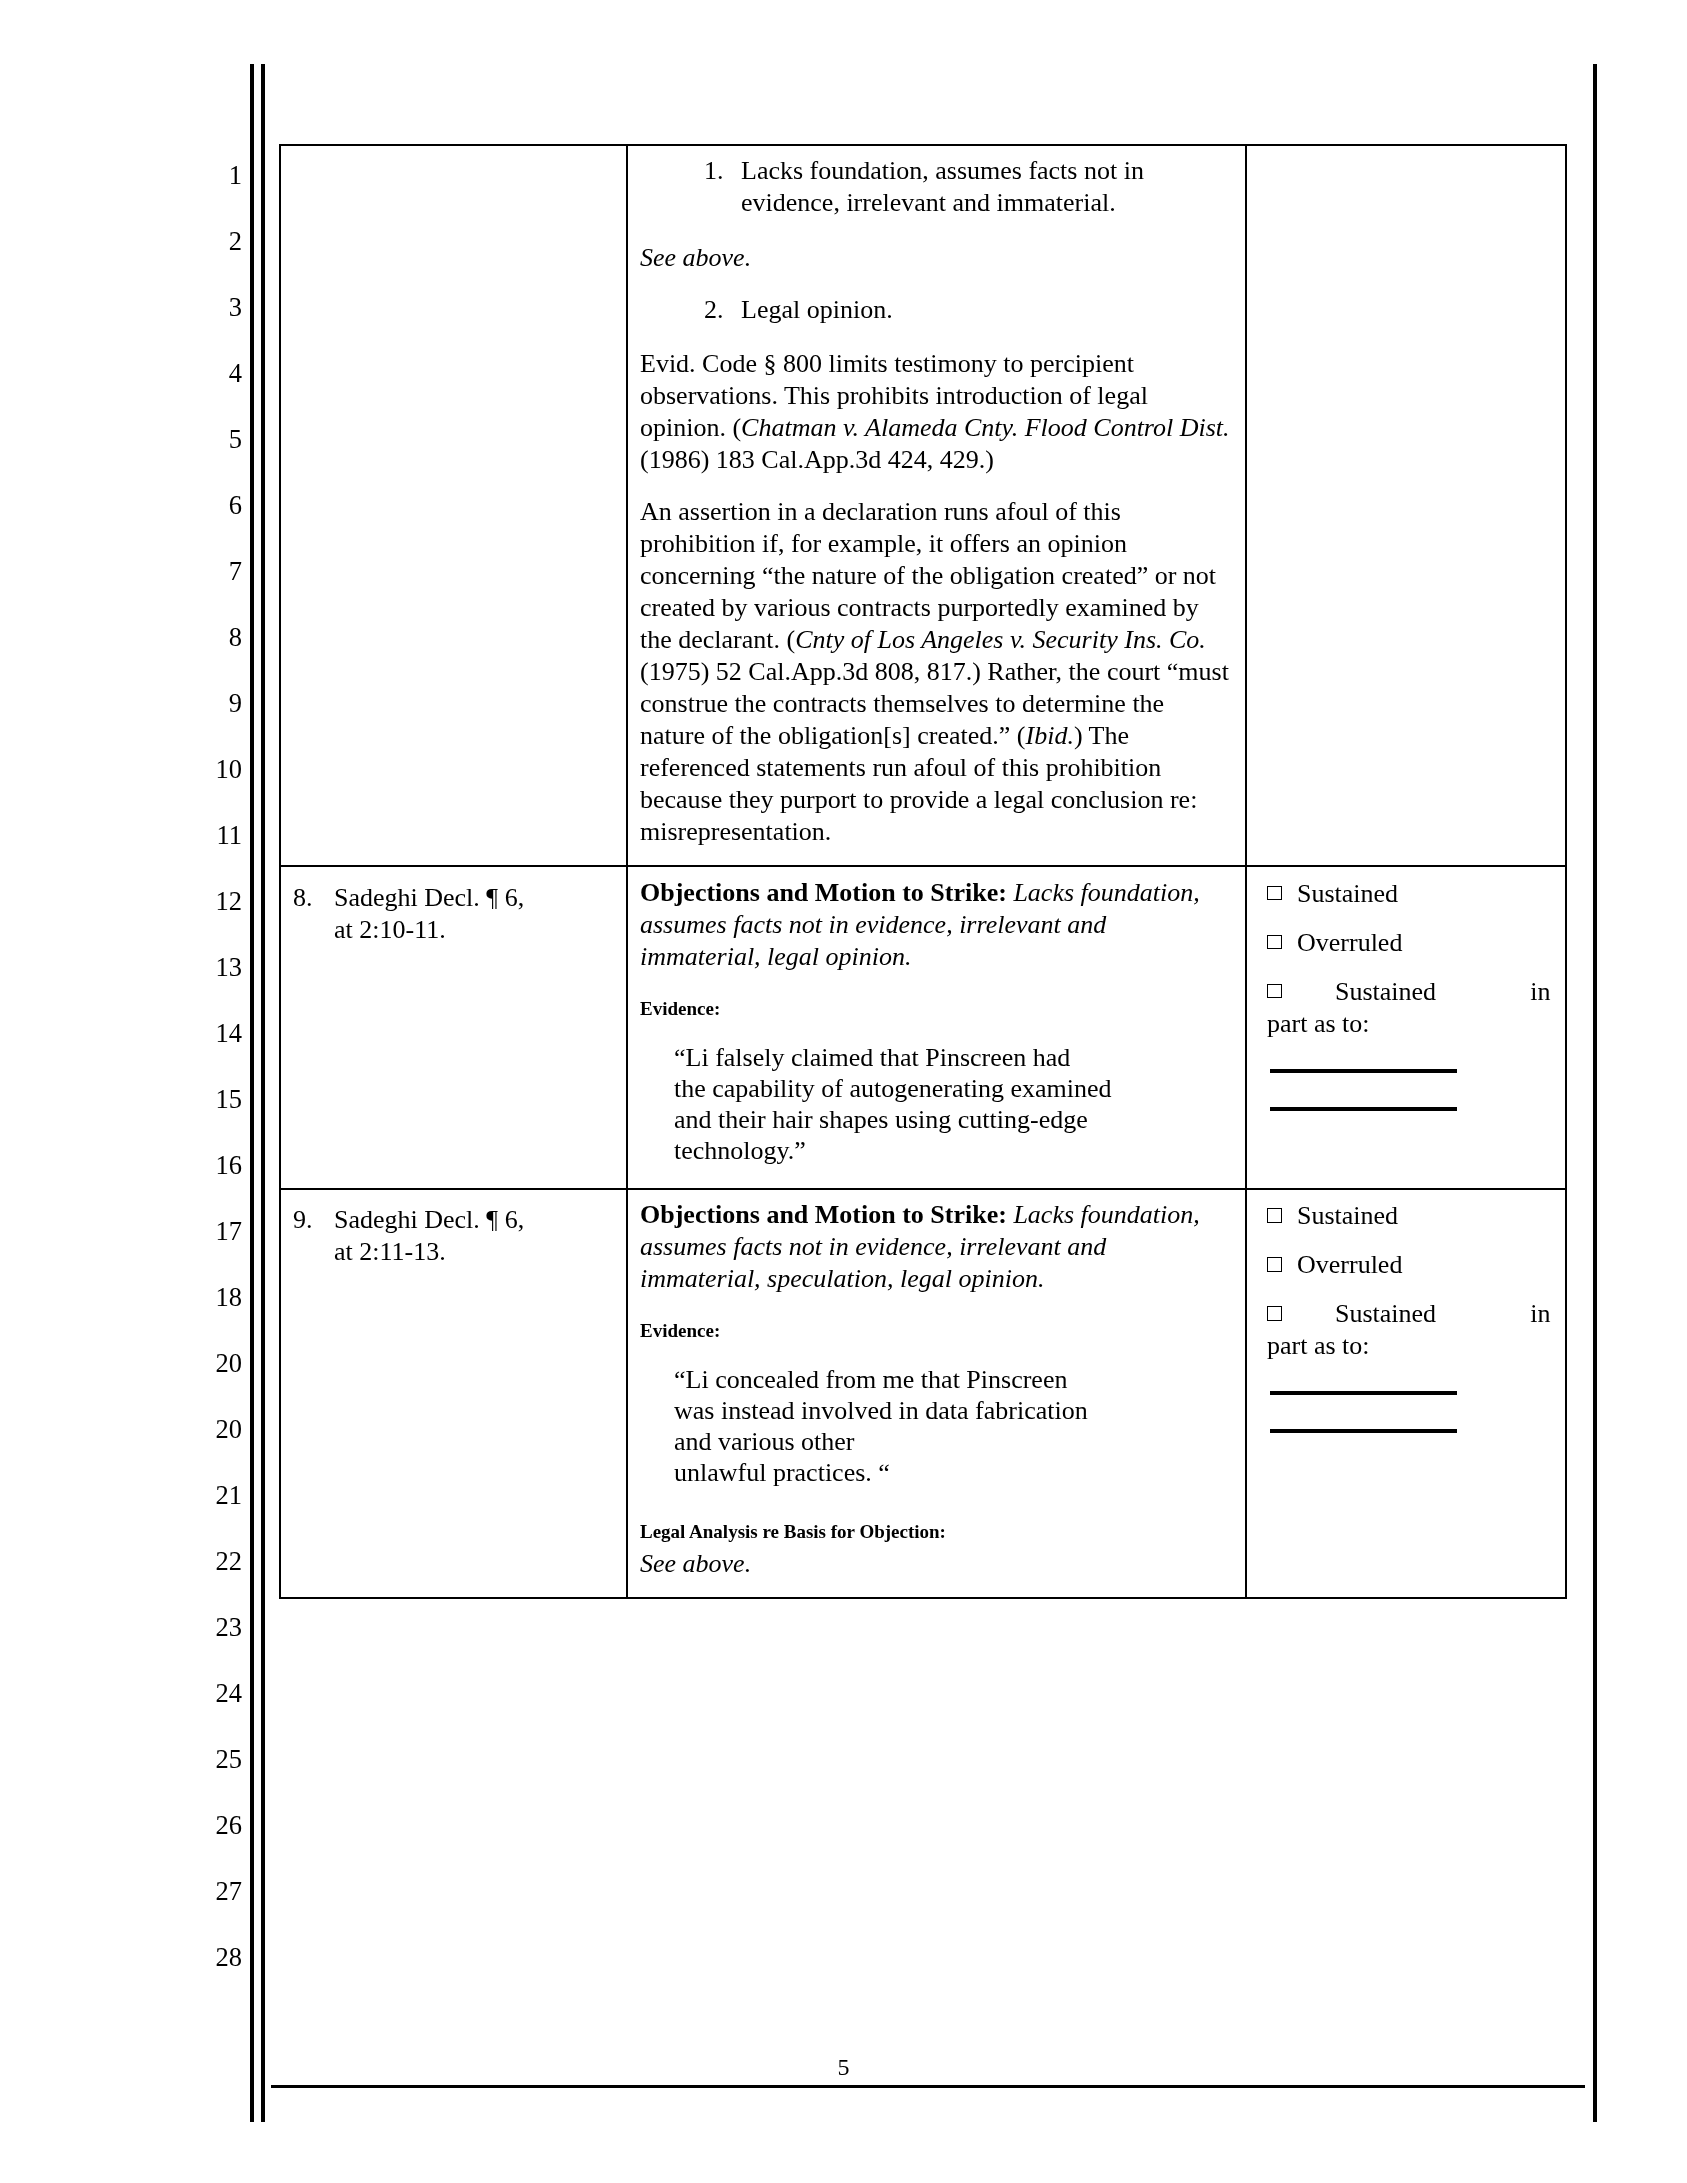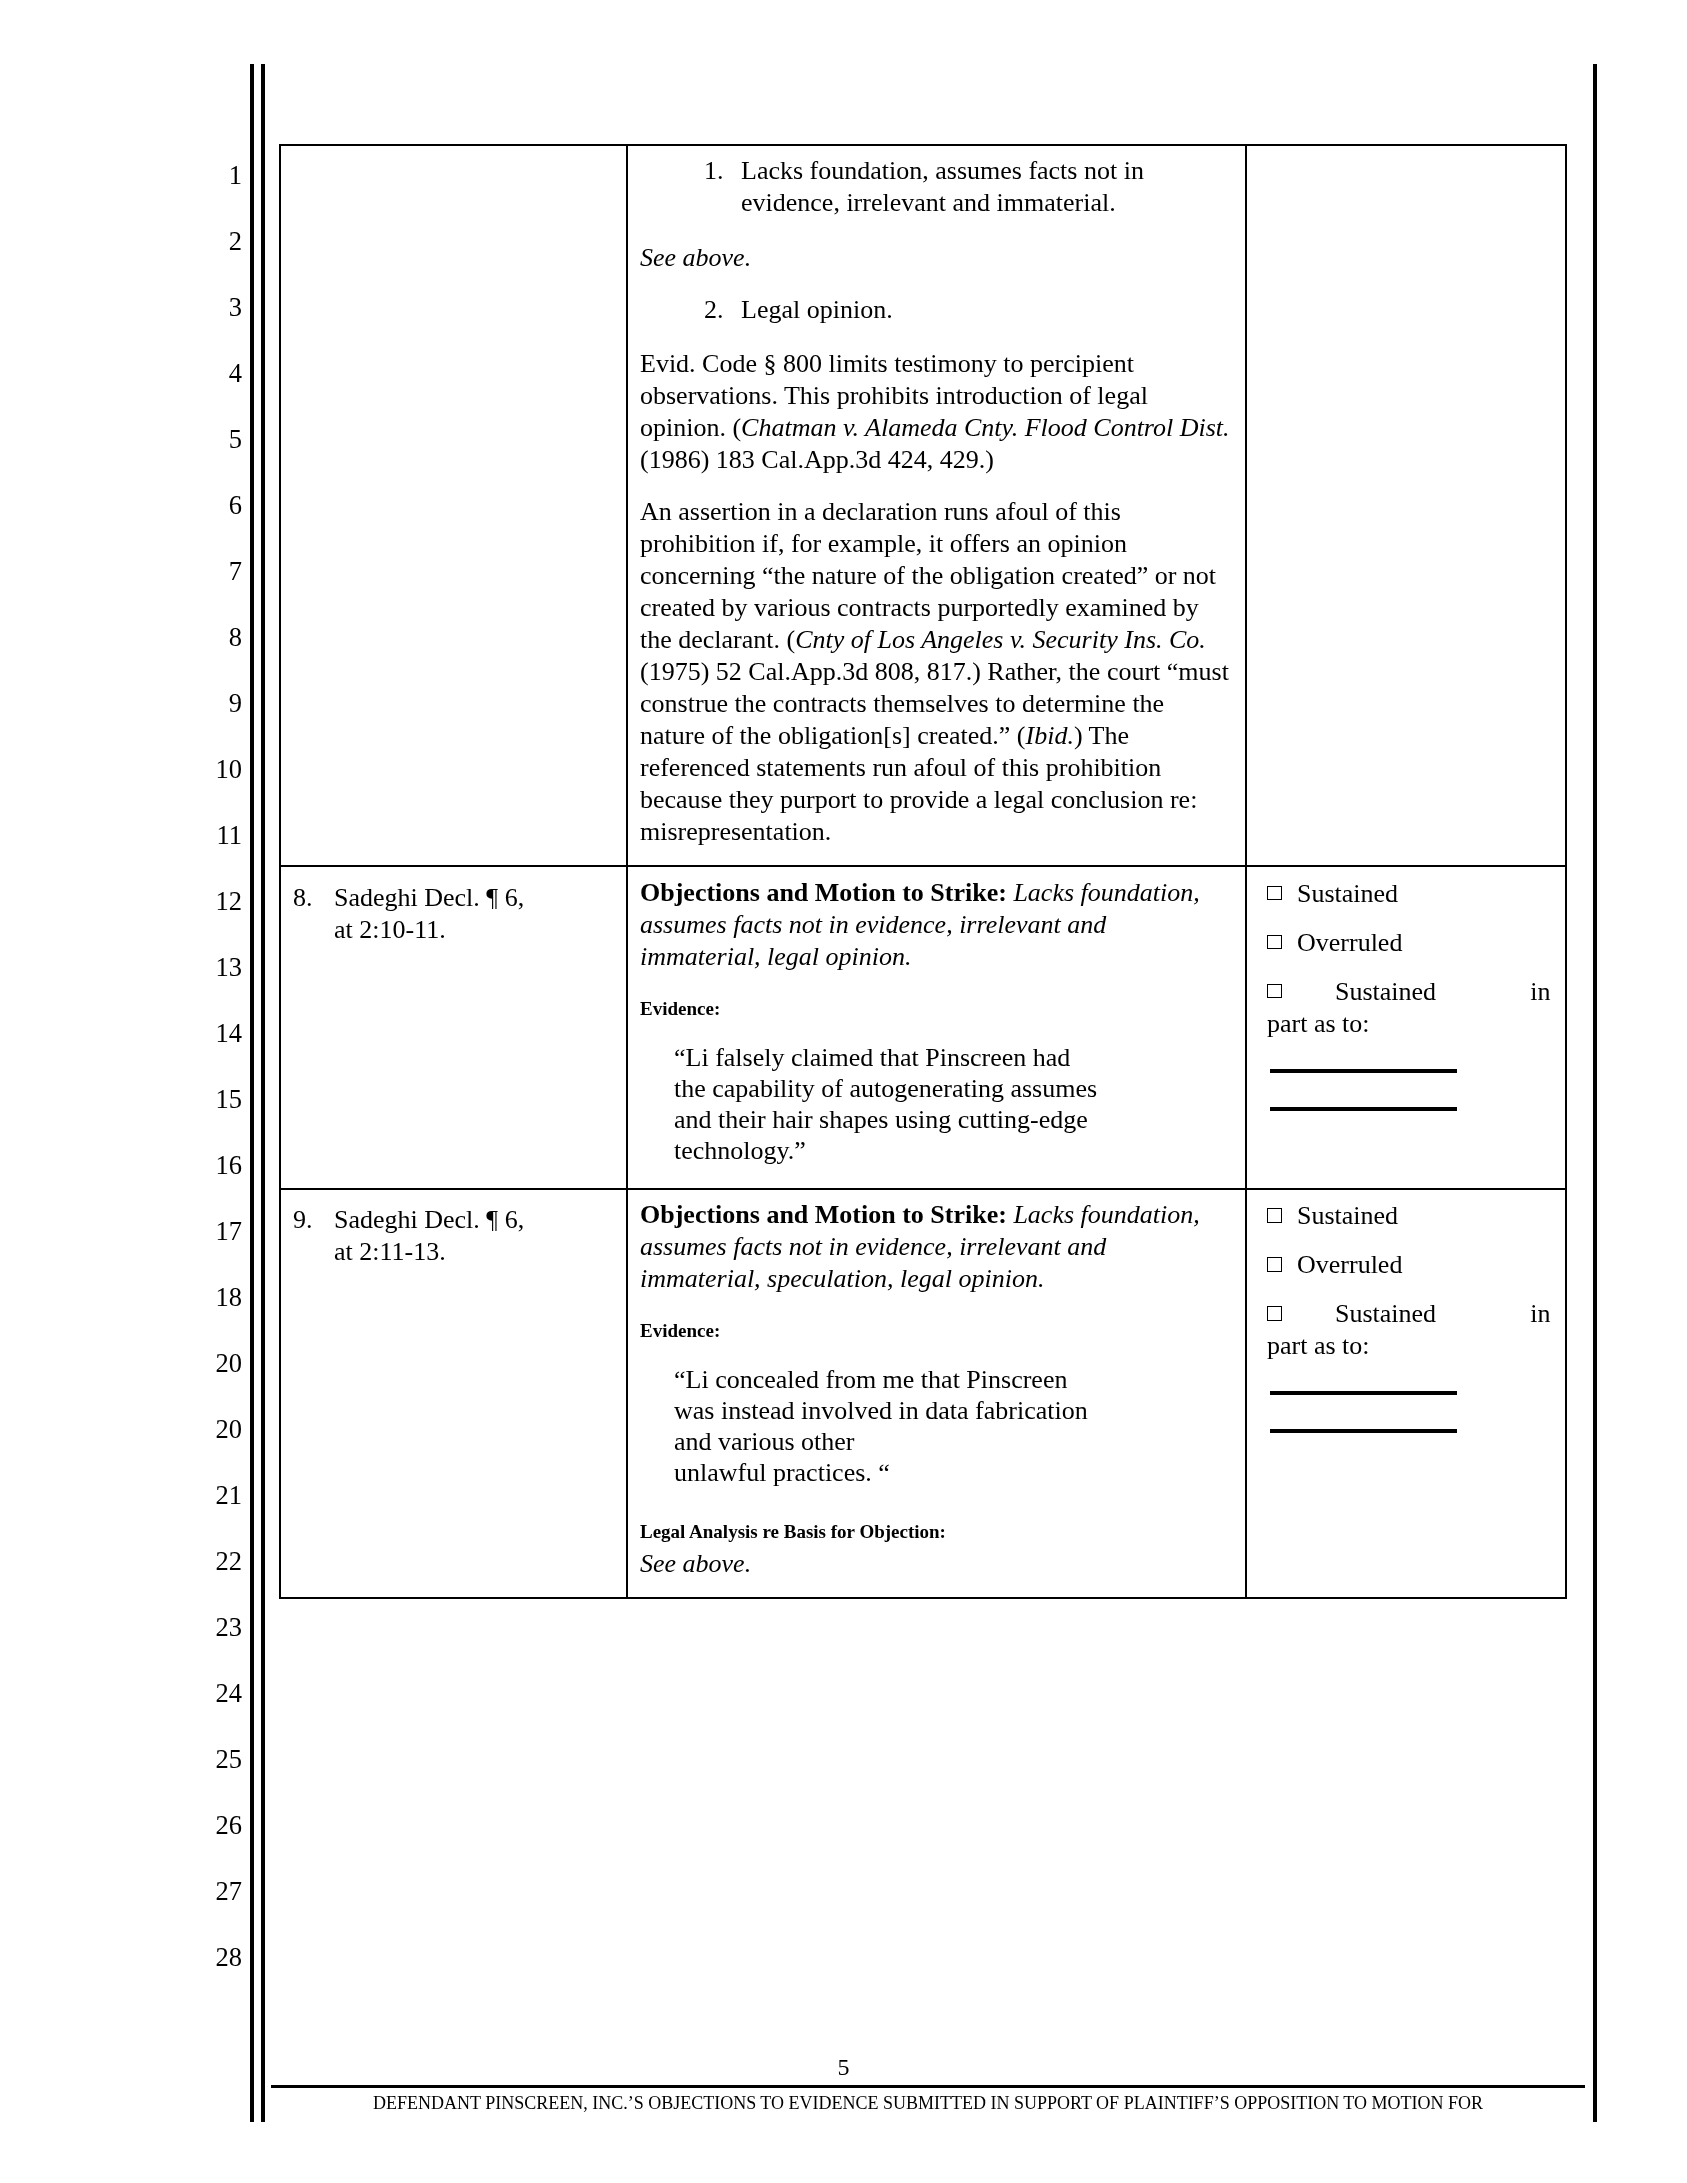--- a/index.html
+++ b/index.html
@@ -255,21 +255,21 @@
             </span>
           </div>
         </div>
       </td>
       <td>
         <div class="cell-pad obj-text">
           <p><span class="bold">Objections and Motion to Strike:</span><span class="italic"> Lacks foundation, assumes facts not in evidence, irrelevant and immaterial, legal opinion.</span></p>
           <div class="heading-label">Evidence:</div>
           <div class="quote-block quote-justify">
             <span>“Li falsely claimed that Pinscreen had</span>
-            <span>the capability of autogenerating assumes</span>
+            <span>the capability of autogenerating examined</span>
             <span>and their hair shapes using cutting-edge</span>
             <span>technology.”</span>
           </div>
         </div>
       </td>
       <td>
         <div class="ruling-box">
           <div class="ruling-option">
             <span class="checkbox"></span>
             <span>Sustained</span>
@@ -336,15 +336,14 @@
         </div>
       </td>
     </tr>
 
   </tbody>
 </table>
 
 <div id="page-number">5</div>
 <div id="footer-rule"></div>
 <div id="footer-caption">
-  <span>DEFENDANT PINSCREEN, INC.’S OBJECTIONS TO EVIDENCE SUBMITTED IN SUPPORT OF PLAINTIFF’S OPPOSITION TO MOTION FOR</span>
 </div>
 
 
 </body></html>

